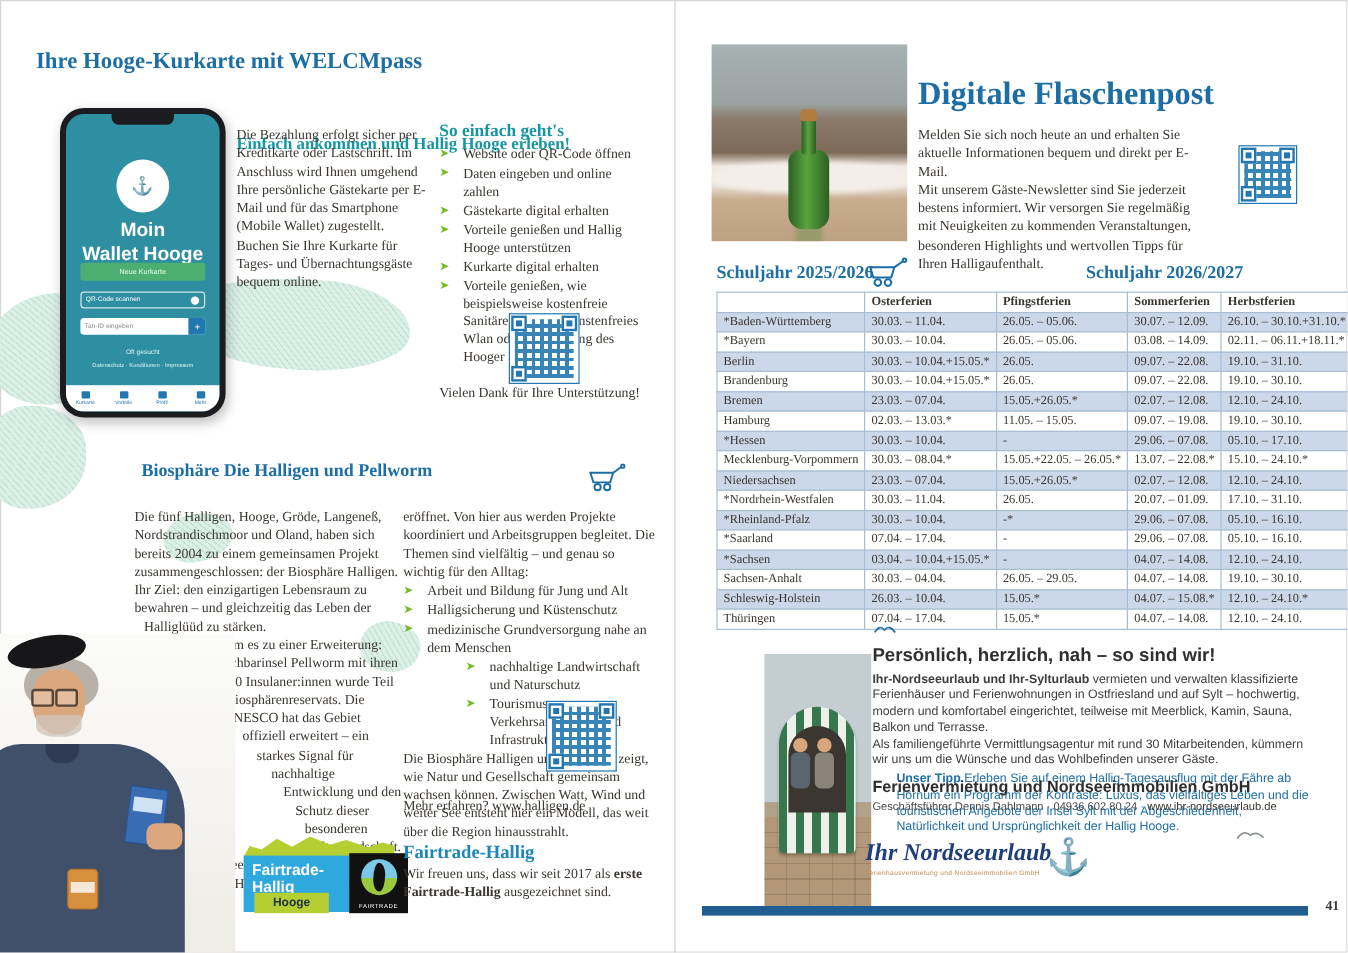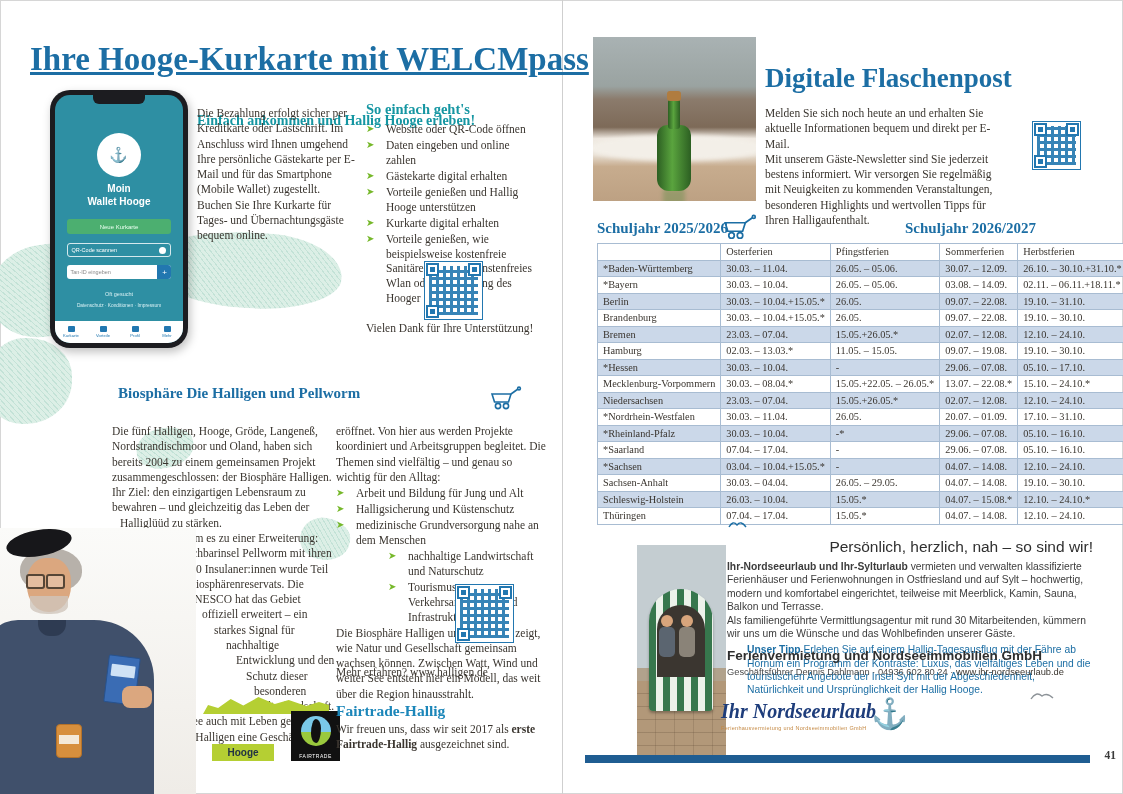--- a/index.html
+++ b/index.html
@@ -4,21 +4,21 @@
 <style>
   html,body{margin:0;padding:0;background:#ffffff;}
   .spread{position:relative;width:1123px;height:794px;background:#fff;overflow:hidden;
           font-family:"Liberation Serif",serif;color:#3a352f;
           box-shadow:inset 0 0 0 1px #d6d6d6;}
   .gutter{position:absolute;left:562px;top:0;bottom:0;width:1px;background:#cfcfcf;}
   .abs{position:absolute;}
 
   
   .h-blue{color:#1c6ea4;font-weight:600;line-height:1.05;}
-  .l-title{left:30px;top:42px;font-size:33px;text-decoration:underline;}
+  .l-title{left:30px;top:42px;font-size:19px;}
   .r-title{left:765px;top:64px;font-size:27px;}
   .bio-title{left:118px;top:386px;font-size:15px;}
   .teal{color:#1596a2;font-weight:600;margin-top:33px;}
   .l-subtitle{left:197px;top:80px;font-size:14px;}
   .steps-head{font-size:14.5px;margin:0 0 4px 0;}
 
   
   .serif{font-size:11.5px;line-height:1.33;}
   .intro-col{left:197px;top:106px;width:165px;}
   .intro-col p{margin:0;}
@@ -40,21 +40,21 @@
   .qr .fa{left:1px;top:1px;} .qr .fb{right:1px;top:1px;} .qr .fc{left:1px;bottom:1px;}
 
   
   .phone{left:50px;top:90px;width:138px;height:258px;background:#1c1c20;border-radius:20px;
          padding:5px;box-sizing:border-box;box-shadow:2px 4px 10px rgba(0,0,0,.25);}
   .pscreen{position:relative;width:100%;height:100%;background:#2e8fa3;border-radius:15px;overflow:hidden;
            font-family:"Liberation Sans",sans-serif;}
   .notch{position:absolute;left:50%;transform:translateX(-50%);top:0;width:52px;height:9px;background:#1c1c20;border-radius:0 0 6px 6px;}
   .plogo{position:absolute;left:50%;transform:translateX(-50%);top:38px;width:44px;height:44px;background:#fff;border-radius:50%;
          display:flex;align-items:center;justify-content:center;font-size:15px;color:#2a7fae;}
-  .ptitle{position:absolute;left:0;right:0;top:88px;text-align:center;color:#fff;font-weight:bold;font-size:10px;line-height:1.25;}
+  .ptitle{position:absolute;left:0;right:0;top:88px;text-align:center;color:#fff;font-weight:bold;font-size:16px;line-height:1.25;}
   .pbtn{position:absolute;left:9%;right:9%;top:124px;height:15px;background:#4caf70;border-radius:3px;
         color:#eafff0;font-size:6px;display:flex;align-items:center;justify-content:center;}
   .pfield1{position:absolute;left:9%;right:9%;top:148px;height:14px;border:1px solid rgba(255,255,255,.8);border-radius:3px;
         color:#fff;font-size:5.5px;display:flex;align-items:center;padding:0 4px;box-sizing:border-box;}
   .pfield1 .dot{margin-left:auto;width:7px;height:7px;border-radius:50%;background:#fff;}
   .pfield2{position:absolute;left:9%;right:9%;top:170px;height:14px;background:#fff;border-radius:3px;
         color:#8a8a8a;font-size:5.5px;display:flex;align-items:center;padding:0 0 0 4px;box-sizing:border-box;}
   .pfield2 .plus{margin-left:auto;width:14px;height:100%;background:#2277b0;color:#fff;border-radius:0 3px 3px 0;
         display:flex;align-items:center;justify-content:center;font-size:8px;}
   .phint{position:absolute;left:0;right:0;top:196px;text-align:center;color:#d9f1f4;font-size:5.5px;}
@@ -129,27 +129,27 @@
   .r-intro p{margin:0;}
   .r-qr{left:1032px;top:121px;width:47px;height:47px;}
   .steps-qr{left:424px;top:261px;width:57px;height:57px;}
   .bio-qr{left:455px;top:584px;width:57px;height:57px;}
 
   
   .tbl-title{font-size:15px;color:#1c6ea4;font-weight:600;}
   .tt-left{left:597px;top:220px;} .tt-right{left:905px;top:220px;}
   .holiday{left:597px;top:243px;width:494px;border-collapse:collapse;font-size:10.3px;}
   .holiday th,.holiday td{border:1px solid #a8bcd2;padding:1px 5px;height:13.5px;text-align:left;white-space:nowrap;}
-  .holiday th{font-weight:normal;background:#fff;}
+  .holiday th{font-weight:bold;background:#fff;}
   .holiday tr.shade td{background:#cbd8e9;}
 
   
   .sans{font-family:"Liberation Sans",sans-serif;}
   .personal{left:727px;top:538px;width:366px;color:#3c3c3c;}
-  .personal h3{margin:0 0 4px 0;font-size:15.5px;font-weight:400;color:#2f2f2f;text-align:right;}
+  .personal h3{margin:0 0 4px 0;font-size:15.5px;font-weight:700;color:#2f2f2f;}
   .personal p{margin:0;font-size:10.3px;line-height:1.3;}
   .personal .tip{color:#1c6ea4;margin-top:3px;padding-left:20px;}
   .company{left:727px;top:648px;font-size:13.5px;font-weight:600;color:#2e2e2e;}
   .contact{left:727px;top:667px;font-size:9.3px;color:#4a4a4a;}
 
   
   .korb-photo{left:637px;top:545px;width:89px;height:212px;overflow:hidden;background:linear-gradient(#c4cdd1 0 58%,#b1a28c 58% 64%,#b29879 64% 100%);}
   .korb-photo .tiles{position:absolute;left:0;right:0;bottom:0;height:76px;
      background:repeating-linear-gradient(180deg,transparent 0 12px,rgba(90,70,50,.25) 12px 13px),
                 repeating-linear-gradient(90deg,transparent 0 18px,rgba(90,70,50,.2) 18px 19px);}
@@ -353,20 +353,24 @@
     <div class="man-face"></div>
       <div class="man-glass1"></div>
       <div class="man-glass2"></div>
     <div class="man-beard"></div>
     <div class="man-pack"></div>
       <div class="man-hand"></div>
       <div class="man-jar"></div>
   </div>
 
   <div class="abs ft-sky"></div>
+  <div class="abs ft-box">
+    <div>Fairtrade-</div>
+    <div>Hallig</div>
+  </div>
   <div class="abs ft-badge">Hooge</div>
   <div class="abs ft-mark">
     <div class="circ"></div>
       <div class="swirl"></div>
     <div class="lbl">FAIRTRADE</div>
   </div>
   <div class="abs ft-head">Fairtrade-Hallig</div>
   <div class="abs serif ft-text">
     <span>Wir freuen uns, dass wir seit 2017 als </span><b>erste Fairtrade-Hallig</b><span> ausgezeichnet sind.</span>
   </div>

